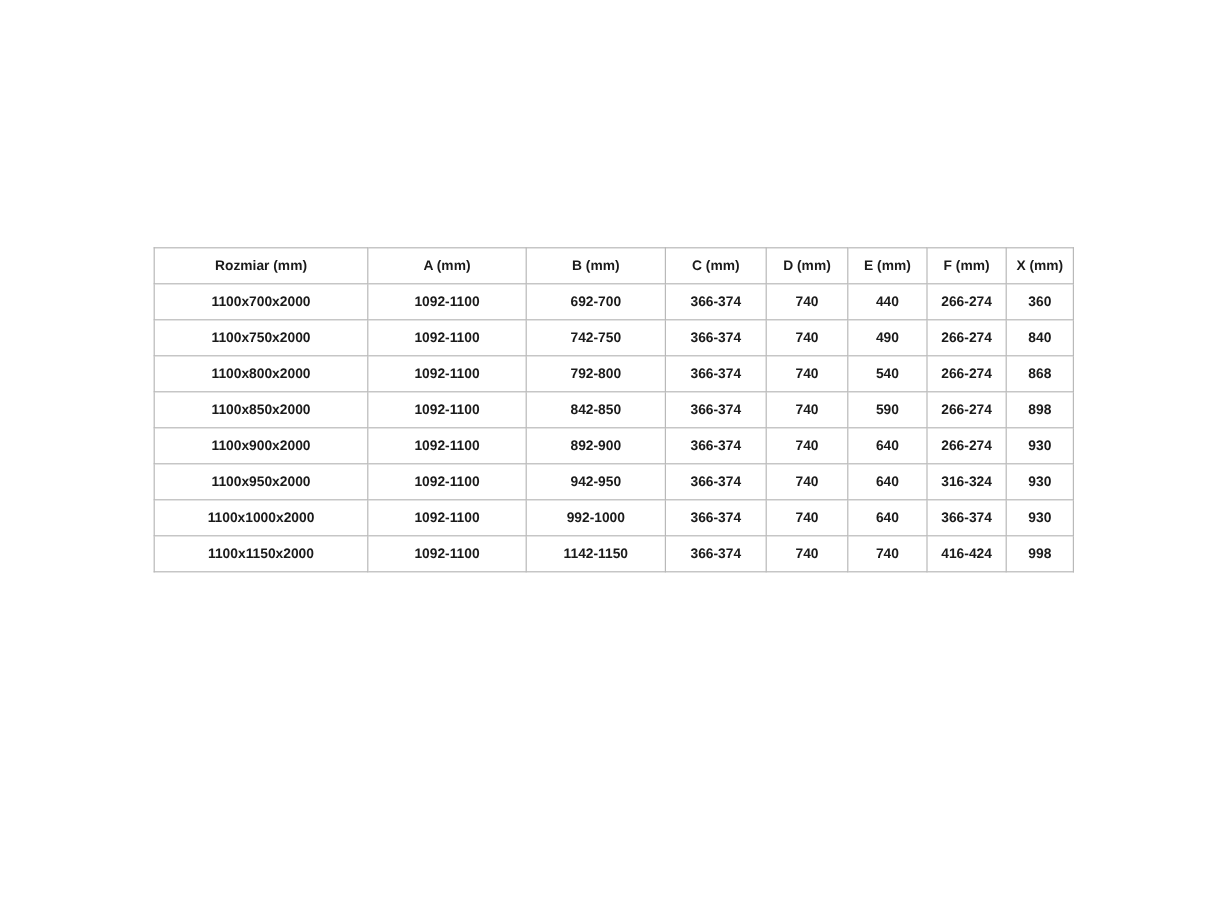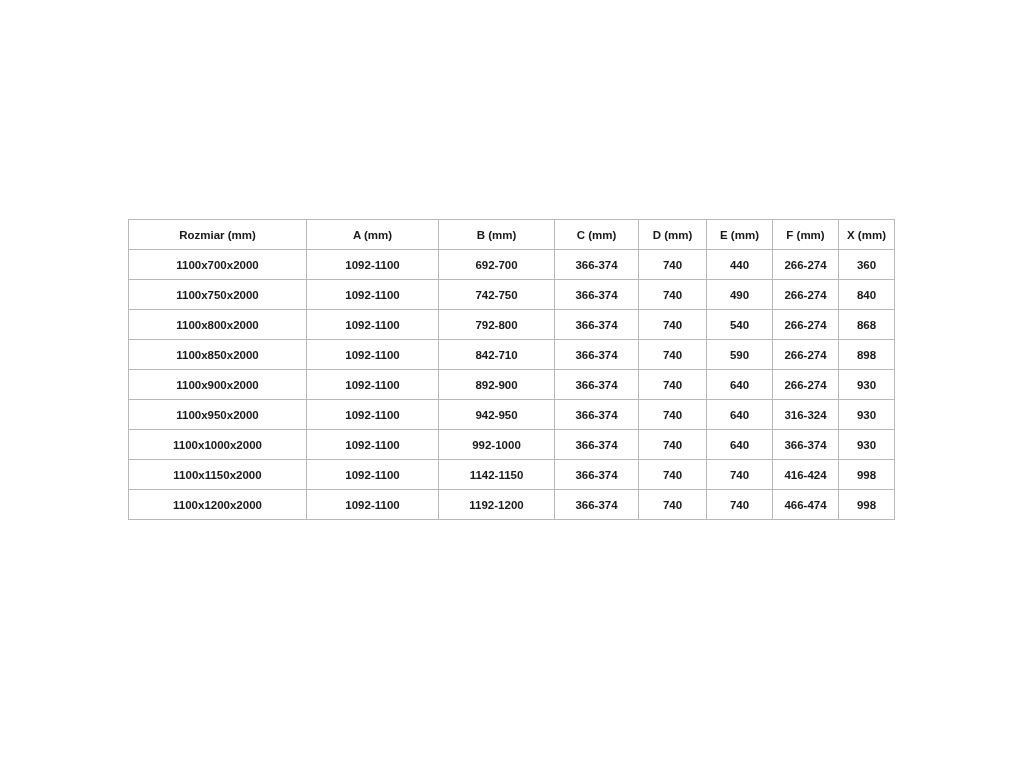--- a/index.html
+++ b/index.html
@@ -11,21 +11,21 @@
     width: 1024px;
     height: 768px;
     font-family: "Liberation Sans", sans-serif;
     color: #1a1a1a;
     position: relative;
     overflow: hidden;
   }
   .table-wrap {
     position: absolute;
     left: 128px;
-    top: 219px;
+    top: 206px;
     width: 766px;
   }
   table.spec {
     border-collapse: collapse;
     width: 100%;
     table-layout: fixed;
   }
   table.spec th,
   table.spec td {
     border: 1px solid #b9b9b9;
@@ -105,21 +105,21 @@
         <td>792-800</td>
         <td>366-374</td>
         <td>740</td>
         <td>540</td>
         <td>266-274</td>
         <td>868</td>
       </tr>
       <tr>
         <td>1100x850x2000</td>
         <td>1092-1100</td>
-        <td>842-710</td>
+        <td>842-850</td>
         <td>366-374</td>
         <td>740</td>
         <td>590</td>
         <td>266-274</td>
         <td>898</td>
       </tr>
       <tr>
         <td>1100x900x2000</td>
         <td>1092-1100</td>
         <td>892-900</td>
@@ -152,25 +152,15 @@
       <tr>
         <td>1100x1150x2000</td>
         <td>1092-1100</td>
         <td>1142-1150</td>
         <td>366-374</td>
         <td>740</td>
         <td>740</td>
         <td>416-424</td>
         <td>998</td>
       </tr>
-      <tr>
-        <td>1100x1200x2000</td>
-        <td>1092-1100</td>
-        <td>1192-1200</td>
-        <td>366-374</td>
-        <td>740</td>
-        <td>740</td>
-        <td>466-474</td>
-        <td>998</td>
-      </tr>
     </tbody>
   </table>
 </div>
 
 </body></html>

